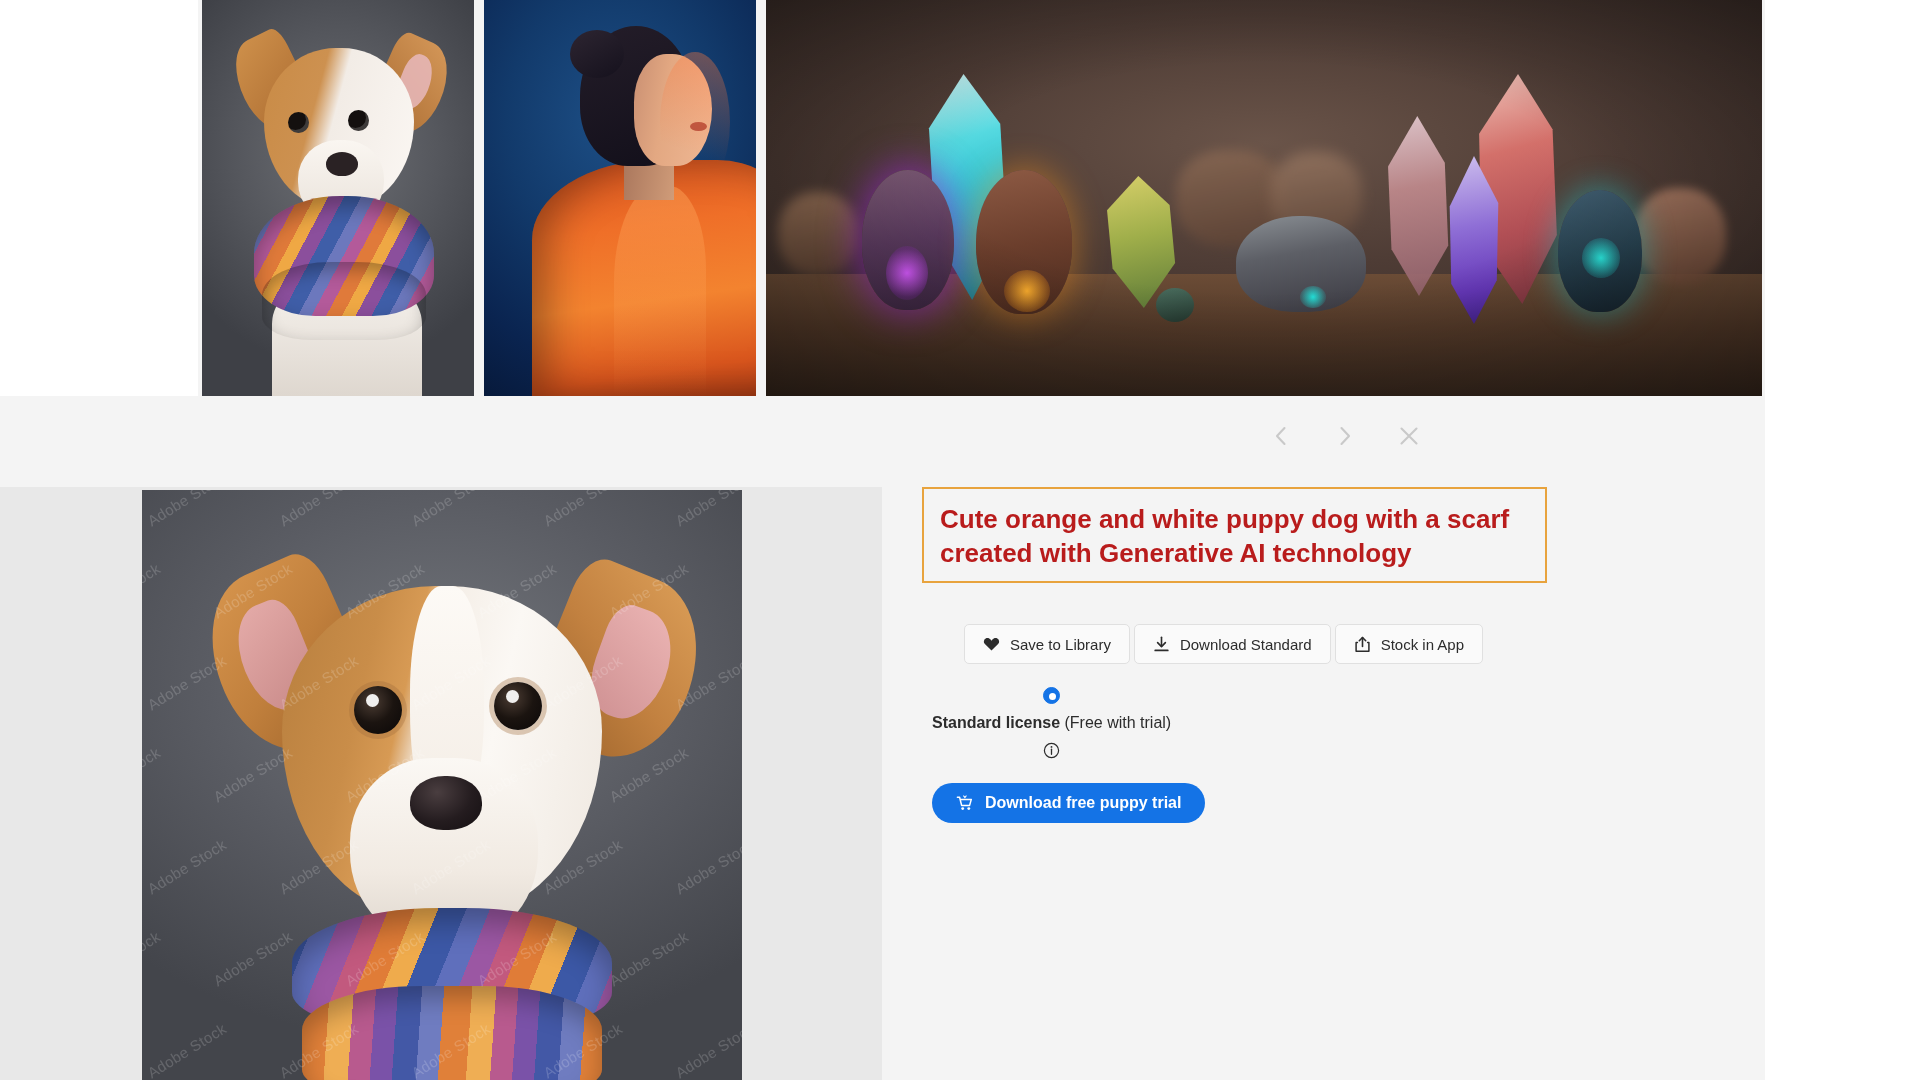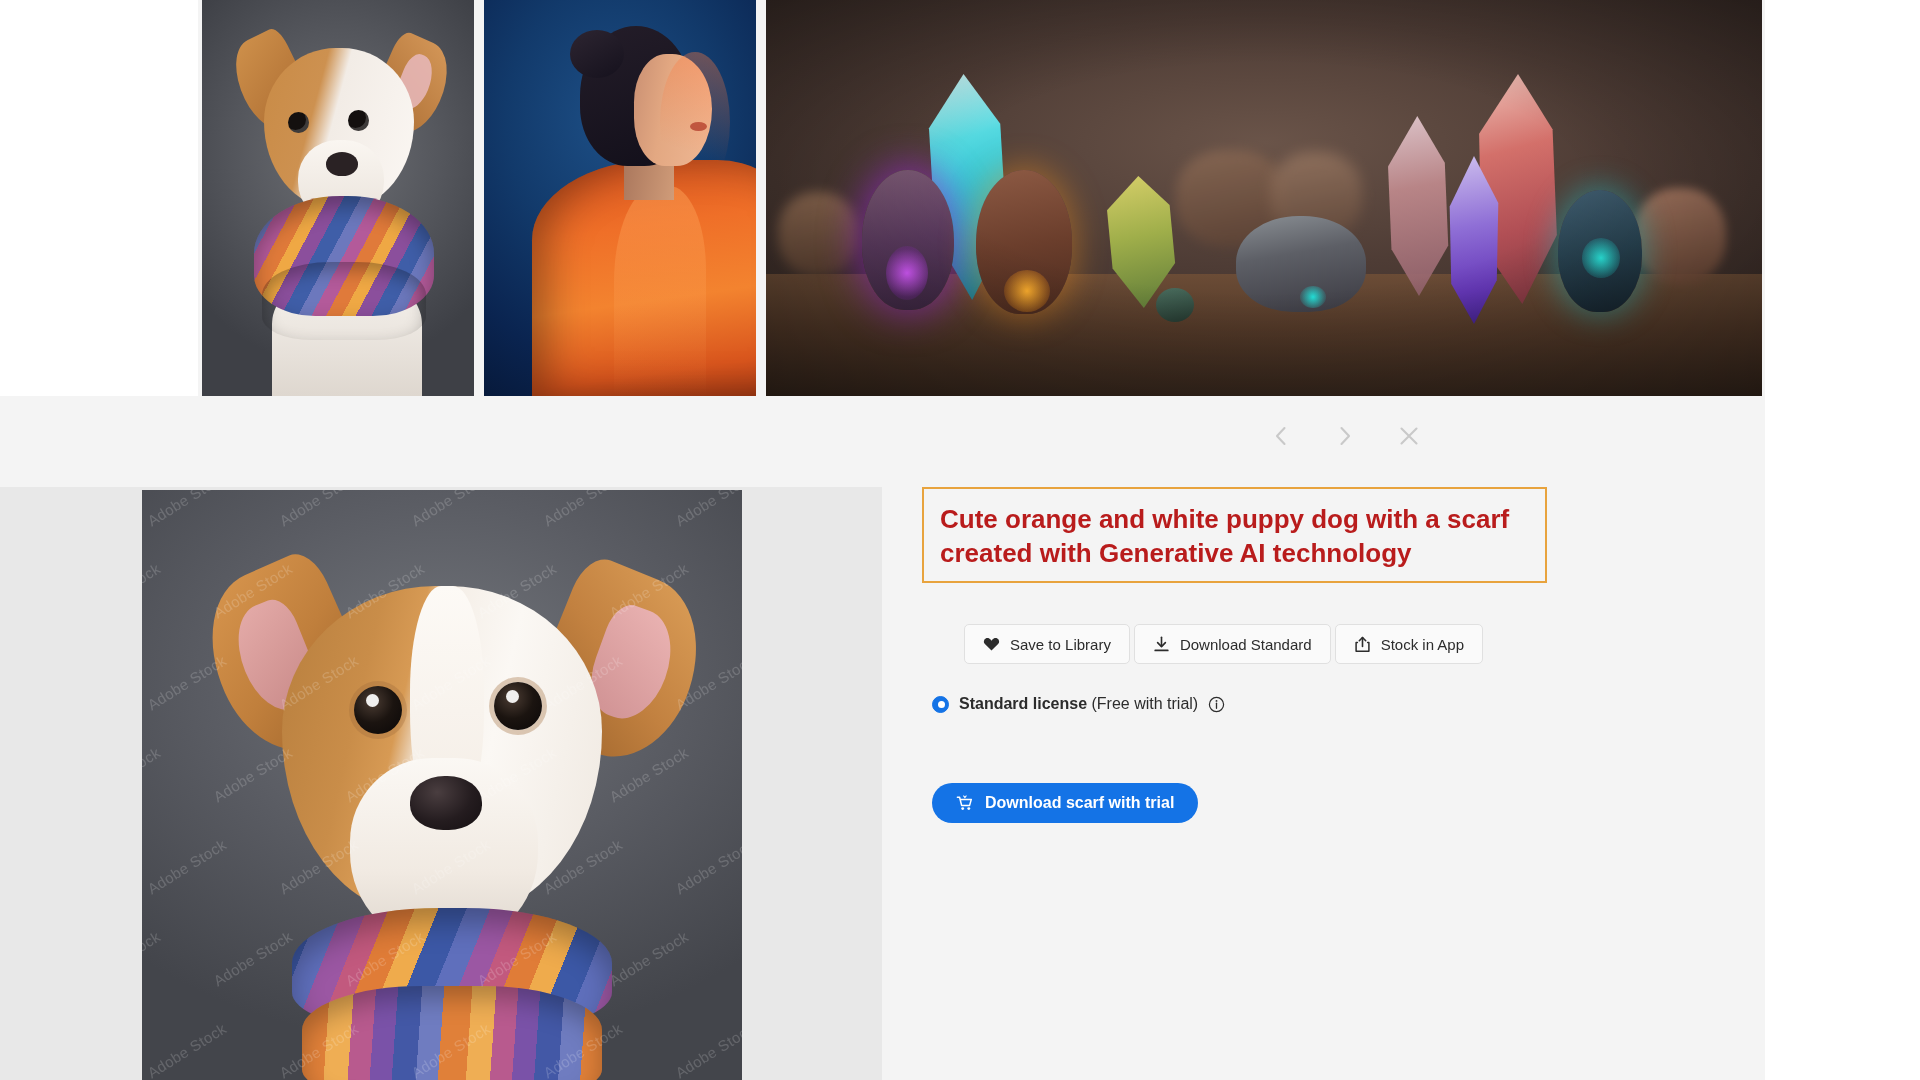--- a/index.html
+++ b/index.html
@@ -247,21 +247,21 @@
 
   .actionrow { position:absolute; left:28px; top:137px; display:flex; gap: 4px; margin-left: 32px; }
   .actbtn {
     height: 40px; padding: 0 18px; display:flex; align-items:center; gap: 10px;
     background:#fafafa; border:1px solid #e0e0e0; border-radius: 5px;
     font-size: 15px; color: #2c2c2c; cursor:pointer; white-space:nowrap;
   }
   .actbtn svg { display:block; flex:none; }
 
   .licenses { position:absolute; left:28px; top:200px; }
-  .licrow { display:flex; align-items:center; gap: 10px; height: 34px; cursor:pointer; }
+  .licrow { display:flex; align-items:center; gap: 10px; height: 34px; cursor:pointer;flex-direction:column; }
   .radio { width: 17px; height: 17px; border-radius:50%; flex:none;
     border: 1px solid #9b9b9b; background:#fff; position:relative; }
   .radio.on { border: 1px solid #1473e6; background:#1473e6; }
   .radio.on::after { content:""; position:absolute; left:4.5px; top:4.5px;
     width:7px; height:7px; border-radius:50%; background:#fff; }
   .lictext { font-size: 16px; color:#2c2c2c; }
   .lictext b { font-weight: 700; }
   .lictext span.paren { font-weight: 400; }
   .infoicon { width:17px; height:17px; flex:none; }
 
@@ -481,19 +481,19 @@
       <div class="ctawrap">
         <button class="cta">
           <span>
             <svg width="18" height="17" viewBox="0 0 18 17" fill="none">
               <path d="M1.4 2.2 H3.6 L5.6 10.4 H13.6 L15.3 4.4 H4.3" stroke="#fff" stroke-width="1.5" stroke-linecap="round" stroke-linejoin="round"></path>
               <circle cx="6.7" cy="13.6" r="1.45" fill="#fff"></circle>
               <circle cx="12.8" cy="13.6" r="1.45" fill="#fff"></circle>
               <path d="M7.7 1.0 L8.9 2.6 L10.1 1.0" stroke="#fff" stroke-width="1.2" stroke-linecap="round"></path>
             </svg>
           </span>
-          <span>Download scarf with trial</span>
+          <span>Download free puppy trial</span>
         </button>
       </div>
 
     </div>
   </div>
 </div>
 
 </body></html>

